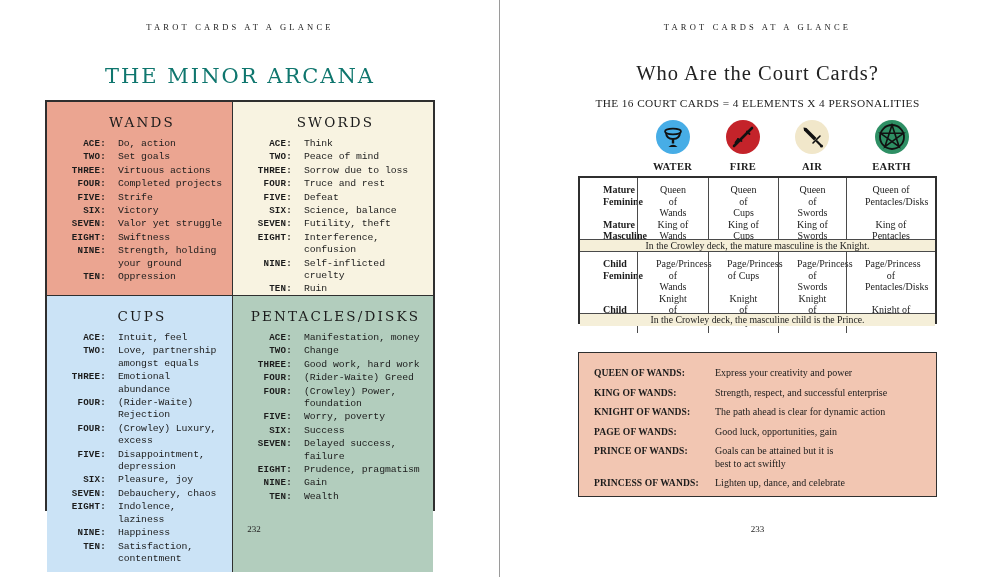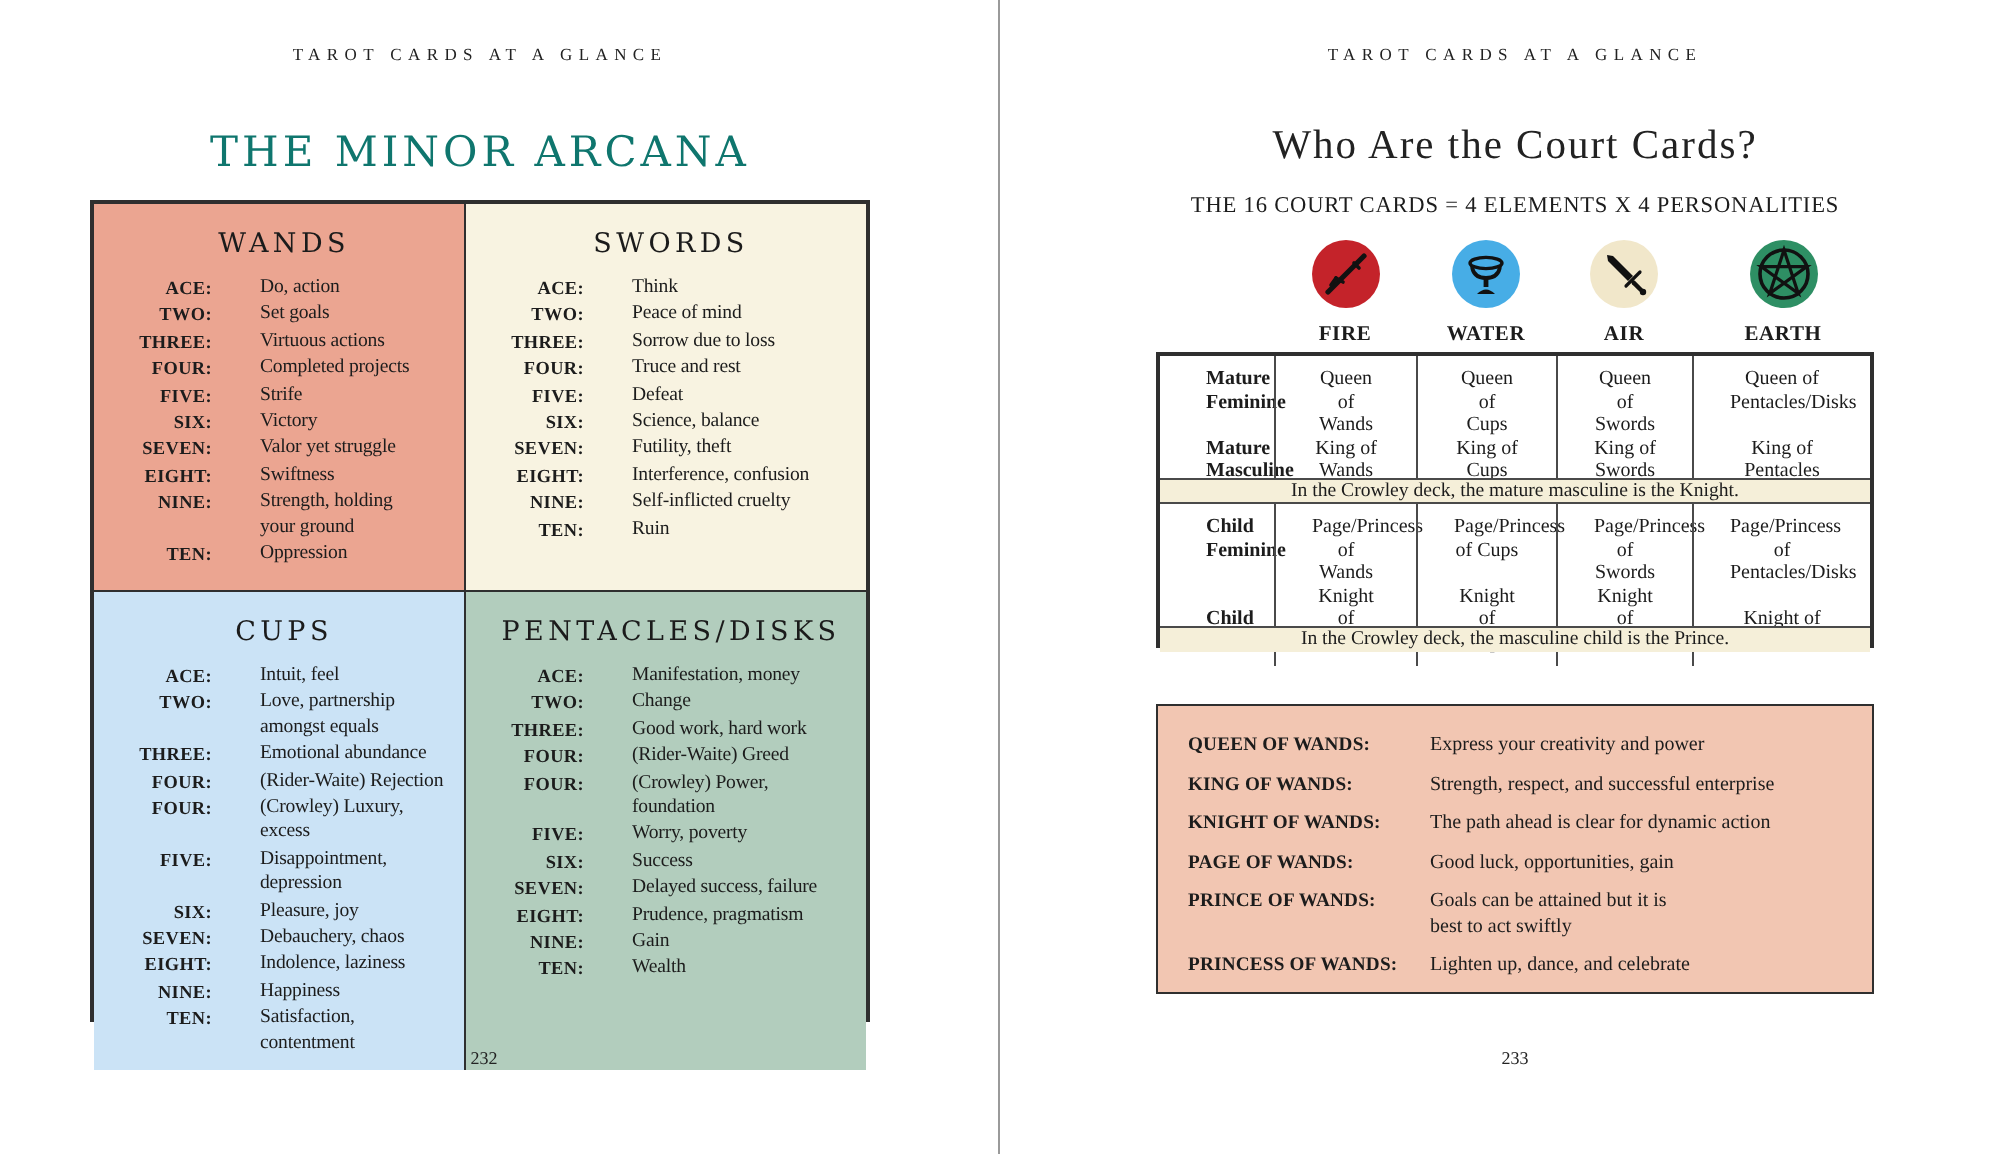--- a/index.html
+++ b/index.html
@@ -6,37 +6,37 @@
   .spread{position:relative;width:1000px;height:577px;background:#ffffff;overflow:hidden;
           font-family:"Liberation Serif",serif;color:#1c1c1c;}
   .gutter{position:absolute;left:499px;top:0;width:1px;height:577px;background:#9a9a9a;}
 
   .running-head{position:absolute;top:22px;font-size:8.5px;letter-spacing:3.2px;
                 text-align:center;color:#222;font-family:"Liberation Serif",serif;}
   .rh-left{left:45px;width:390px;}
   .rh-right{left:578px;width:359px;}
 
   .page-num{position:absolute;top:524px;font-size:9px;text-align:center;color:#222;}
-  .pn-left{left:47px;width:390px;}
+  .pn-left{left:59px;width:390px;}
   .pn-right{left:578px;width:359px;}
 
   
   .lp-title{position:absolute;left:45px;top:64px;width:390px;text-align:center;
             font-family:"DejaVu Serif",serif;font-size:21px;letter-spacing:2px;color:#0f766e;}
   .lp-grid{position:absolute;left:45px;top:100px;width:390px;height:411px;
            border:2px solid #2f2f2f;box-sizing:border-box;
            display:grid;grid-template-columns:186px 1fr;grid-template-rows:194px 1fr;}
   .quad{box-sizing:border-box;padding:12px 6px 6px 11px;}
   .q-wands{background:#eba591;border-right:1px solid #2f2f2f;border-bottom:1px solid #2f2f2f;}
   .q-swords{background:#f8f3e1;border-bottom:1px solid #2f2f2f;}
   .q-cups{background:#cbe3f6;border-right:1px solid #2f2f2f;}
   .q-pents{background:#b2cdbd;}
   .q-head{text-align:center;font-family:"DejaVu Serif",serif;font-size:13.5px;
           letter-spacing:2.2px;margin-bottom:8px;color:#1b1b1b;}
-  .q-row{display:grid;grid-template-columns:48px 1fr;column-gap:24px;margin-bottom:1px;}
+  .q-row{display:grid;grid-template-columns:48px 1fr;column-gap:12px;margin-bottom:1px;font-family:Liberation Mono, monospace;}
   .q-label{text-align:right;font-weight:bold;font-size:9.2px;line-height:12.4px;letter-spacing:0.2px;}
   .q-text{font-size:9.8px;line-height:12.4px;white-space:pre-line;letter-spacing:-0.1px;}
 
   
   .rp-title{position:absolute;left:578px;top:62px;width:359px;text-align:center;
             font-family:Liberation Serif, serif;font-size:20.5px;letter-spacing:1px;color:#222;}
   .rp-subtitle{position:absolute;left:578px;top:97px;width:359px;text-align:center;
                font-size:11.3px;letter-spacing:0.4px;}
   .rp-icons{position:absolute;left:578px;top:119px;width:359px;
             display:grid;grid-template-columns:59px 71px 70px 68px 91px;}
@@ -265,40 +265,40 @@
 
   <div class="running-head rh-right">TAROT CARDS AT A GLANCE</div>
   <div class="rp-title">Who Are the Court Cards?</div>
   <div class="rp-subtitle">THE 16 COURT CARDS = 4 ELEMENTS X 4 PERSONALITIES</div>
 
   <div class="rp-icons">
     <div></div>
     <div class="el-cell">
       <span>
         <svg width="36" height="36" viewBox="0 0 36 36">
+            <circle cx="18" cy="18" r="17" fill="#47ade6"></circle>
+            <ellipse cx="18" cy="12.5" rx="8" ry="2.8" fill="none" stroke="#111" stroke-width="1.7"></ellipse>
+            <path d="M10,13.5 Q10.5,21 18,21 Q25.5,21 26,13.5 L24,14.8 Q23,19 18,19 Q13,19 12,14.8 Z" fill="#111"></path>
+            <rect x="16.8" y="20.5" width="2.4" height="4" fill="#111"></rect>
+            <path d="M13.5,28 Q18,23.5 22.5,28 Z" fill="#111"></path>
+          </svg>
+      </span>
+      <span class="el-label">WATER</span>
+    </div>
+    <div class="el-cell">
+      <span>
+        <svg width="36" height="36" viewBox="0 0 36 36">
             <circle cx="18" cy="18" r="17" fill="#c4232a"></circle>
             <line x1="9" y1="27" x2="27" y2="9" stroke="#111" stroke-width="2.6" stroke-linecap="round"></line>
             <line x1="13" y1="20" x2="10.5" y2="23.5" stroke="#111" stroke-width="1.8" stroke-linecap="round"></line>
             <line x1="13" y1="20" x2="16.5" y2="22" stroke="#111" stroke-width="1.8" stroke-linecap="round"></line>
             <line x1="22" y1="12.5" x2="24.5" y2="15" stroke="#111" stroke-width="1.8" stroke-linecap="round"></line>
           </svg>
       </span>
       <span class="el-label">FIRE</span>
-    </div>
-    <div class="el-cell">
-      <span>
-        <svg width="36" height="36" viewBox="0 0 36 36">
-            <circle cx="18" cy="18" r="17" fill="#47ade6"></circle>
-            <ellipse cx="18" cy="12.5" rx="8" ry="2.8" fill="none" stroke="#111" stroke-width="1.7"></ellipse>
-            <path d="M10,13.5 Q10.5,21 18,21 Q25.5,21 26,13.5 L24,14.8 Q23,19 18,19 Q13,19 12,14.8 Z" fill="#111"></path>
-            <rect x="16.8" y="20.5" width="2.4" height="4" fill="#111"></rect>
-            <path d="M13.5,28 Q18,23.5 22.5,28 Z" fill="#111"></path>
-          </svg>
-      </span>
-      <span class="el-label">WATER</span>
     </div>
     <div class="el-cell">
       <span>
         <svg width="36" height="36" viewBox="0 0 36 36">
             <circle cx="18" cy="18" r="17" fill="#f1e7ca"></circle>
             <path d="M9.5,8.5 L12.5,9 L22.5,19 L20,21.5 L10,11.5 Z" fill="#111"></path>
             <line x1="19" y1="24" x2="26" y2="17" stroke="#111" stroke-width="1.6" stroke-linecap="round"></line>
             <line x1="22.8" y1="22.3" x2="26.5" y2="26" stroke="#111" stroke-width="2.2" stroke-linecap="round"></line>
             <circle cx="27.5" cy="27" r="1.6" fill="#111"></circle>
           </svg>

